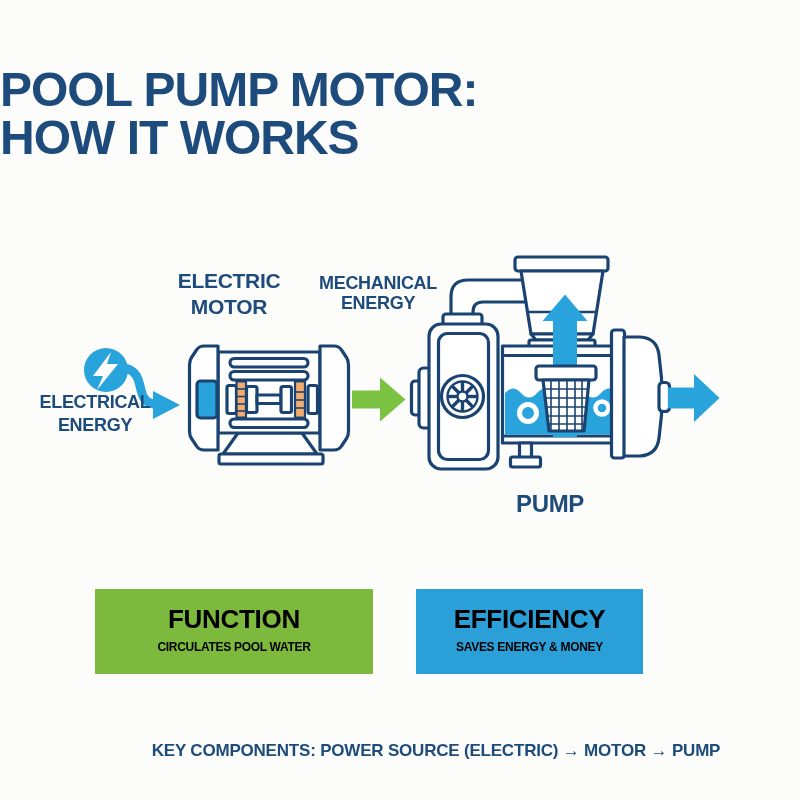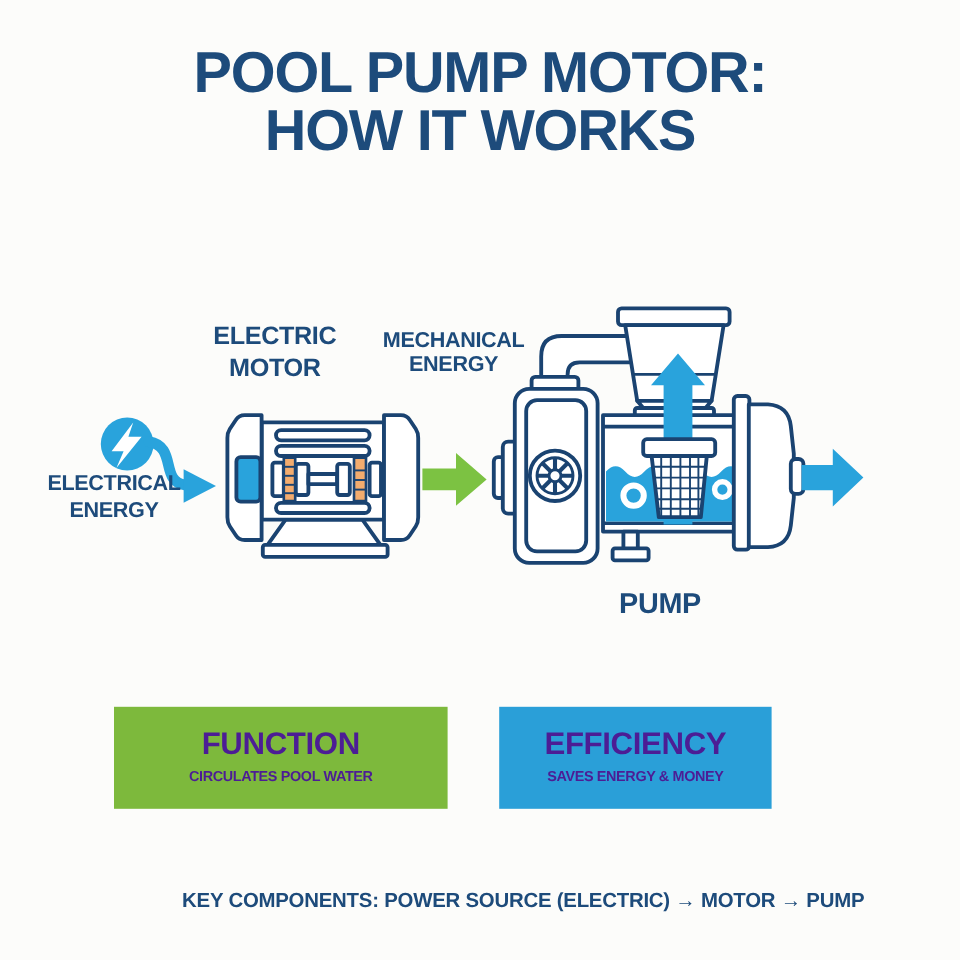--- a/index.html
+++ b/index.html
@@ -1,39 +1,39 @@
 <!DOCTYPE html>
 <html><head>
 <meta charset="utf-8">
 <style>
   * { margin:0; padding:0; box-sizing:border-box; }
   html,body { width:800px; height:800px; }
   body { font-family:"Liberation Sans", sans-serif; background:#fcfcfa; }
   .canvas { position:relative; width:800px; height:800px; background:#fcfcfa; overflow:hidden; }
 
-  .title { position:absolute; top:38px; left:0; width:800px; text-align:center;
+  .title { position:absolute; top:66px; left:0; width:800px; 
            color:#1d4b7b; font-weight:bold; font-size:48px; line-height:48px; letter-spacing:-1px; }
 
   svg.diagram { position:absolute; left:0; top:0; width:800px; height:800px; }
   .ln   { fill:#ffffff; stroke:#1a4371; stroke-width:3.2; stroke-linejoin:round; stroke-linecap:round; }
   .lnthin { fill:none; stroke:#1a4371; stroke-width:1.6; }
   .blue { fill:#29a3dc; }
   .bluestroke { fill:none; stroke:#29a3dc; stroke-width:9; stroke-linecap:round; }
   .green{ fill:#7cc242; }
   .orange { fill:#f3ac6e; stroke:#1a4371; stroke-width:2.2; stroke-linejoin:round; }
   .white { fill:#ffffff; }
   .bubble { fill:none; stroke:#ffffff; stroke-width:5; }
 
   .lbl { position:absolute; text-align:center; color:#1d4b7b; font-weight:bold; letter-spacing:-0.3px; }
   .lbl-electric-motor   { left:139px; top:268px; width:180px; font-size:21px; line-height:26px; }
   .lbl-mechanical       { left:288px; top:257px; width:180px; font-size:18px; line-height:20px;margin-top:16px; }
   .lbl-electrical       { left:15px;  top:391px; width:160px; font-size:18px; line-height:23px; }
   .lbl-pump             { left:490px; top:491px; width:120px; font-size:24px; line-height:26px; }
 
-  .card { position:absolute; top:589px; height:85px; color:#4c1d95; text-align:center;
+  .card { position:absolute; top:589px; height:85px; color:#000000; text-align:center;
           display:flex; flex-direction:column; justify-content:center; gap:3px; }
   .card-function   { left:95px;  width:278px; background:#7db93c; }
   .card-efficiency { left:416px; width:227px; background:#2a9fd8; }
   .card .card-title    { font-weight:bold; font-size:26px; line-height:28px; letter-spacing:-0.3px; }
   .card .card-subtitle { font-weight:bold; font-size:12px; line-height:22px; letter-spacing:-0.3px; }
 
   .footer { position:absolute; top:741px; left:0; width:800px; text-align:center;
             color:#1d4b7b; font-weight:bold; font-size:17px; letter-spacing:-0.2px;margin-left:36px; }
 </style>
 </head>

